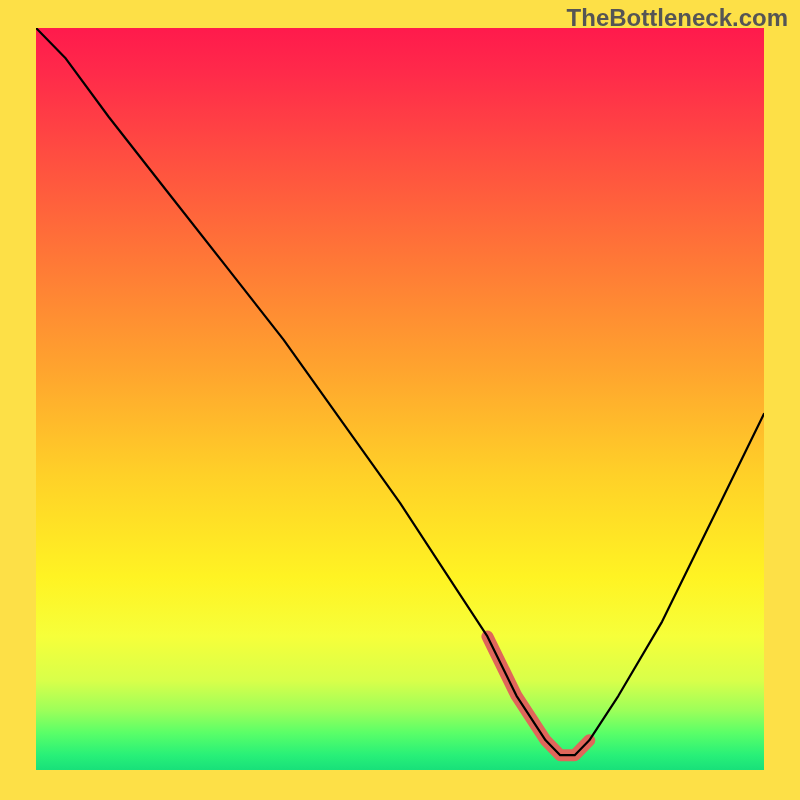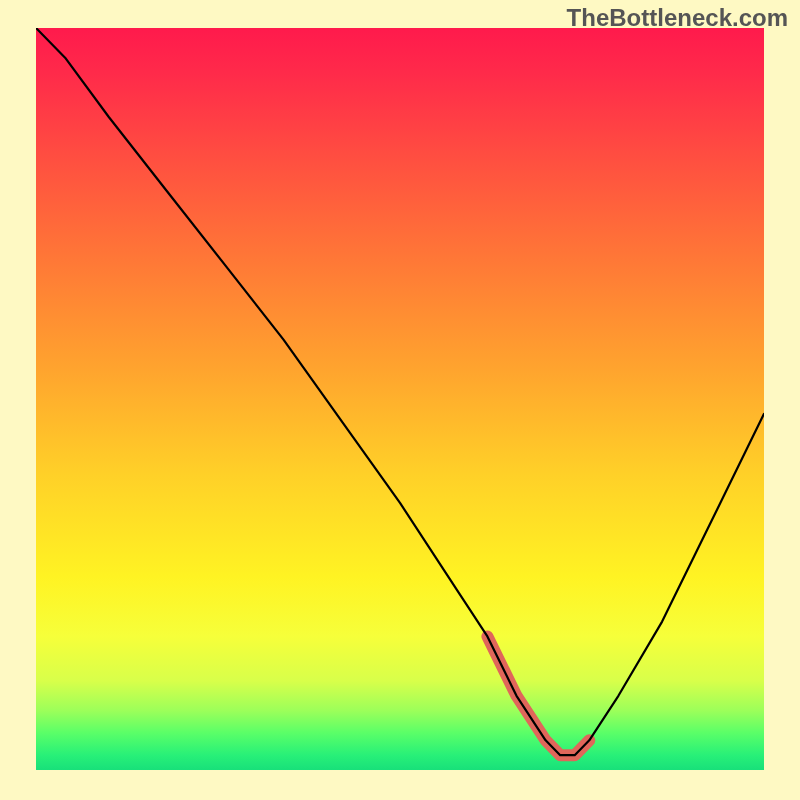--- a/index.html
+++ b/index.html
@@ -1,21 +1,21 @@
 <!DOCTYPE html>
 <html><head>
 <meta charset="utf-8">
 <style>
   * { margin: 0; padding: 0; box-sizing: border-box; }
   html, body { width: 800px; height: 800px; background: #000; overflow: hidden; }
   .container {
     position: relative;
     width: 800px;
     height: 800px;
-    background: #fef9c3;
+    background: #fde047;
   }
   .watermark {
     position: absolute;
     top: 4px;
     right: 12px;
     font-family: Arial, Helvetica, sans-serif;
     font-weight: bold;
     font-size: 24px;
     color: #555;
     letter-spacing: 0;

